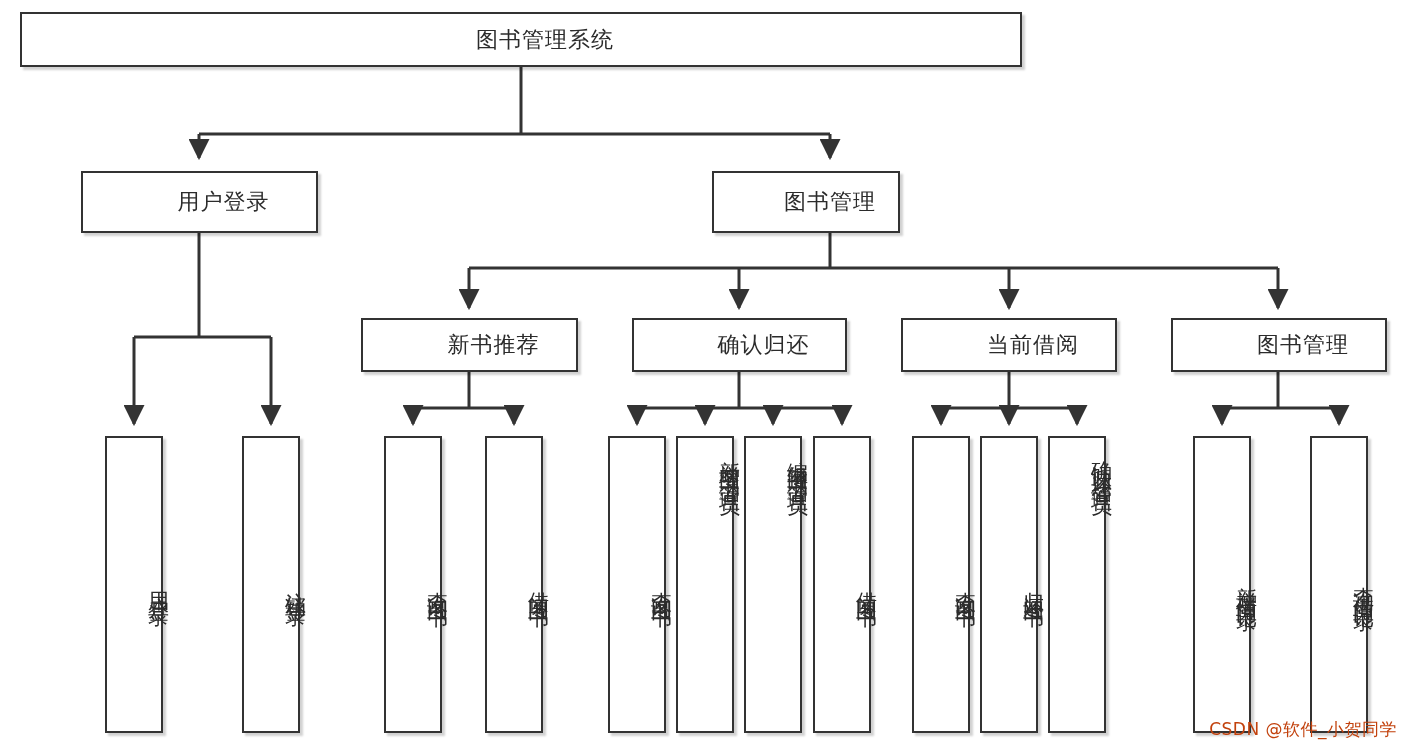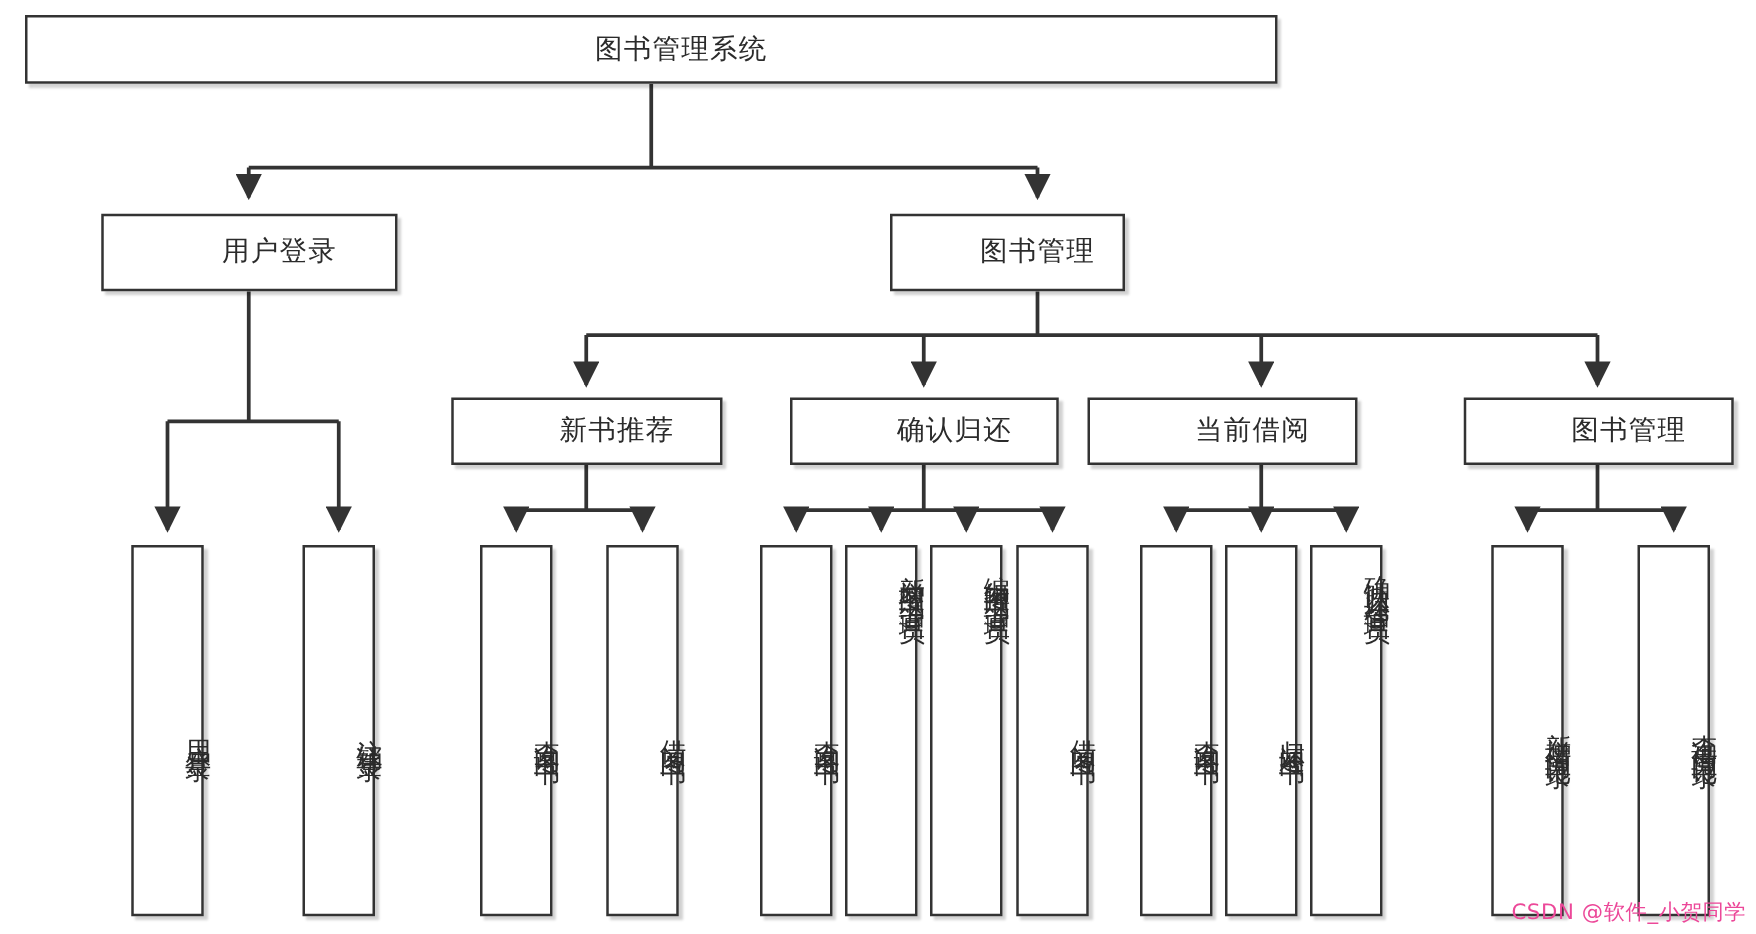--- a/index.html
+++ b/index.html
@@ -56,21 +56,21 @@
     padding-top:0;
   }
   svg#links{
     position:absolute;left:0;top:0;width:1405px;height:747px;
     z-index:1;pointer-events:none;
   }
   .watermark{
     position:absolute;
     right:8px;bottom:6px;
     font-size:17px;
-    color:#ec4899;
+    color:#c2410c;
     letter-spacing:0.5px;
     z-index:5;
     white-space:nowrap;
   }
 </style>
 </head>
 <body>
 
 <div id="diagram">
 
@@ -134,21 +134,21 @@
   <div class="node horiz" style="left:712px;top:171px;width:188px;height:62px;">
     <span class="label">图书管理</span>
   </div>
 
   <div class="node horiz" style="left:361px;top:318px;width:217px;height:54px;text-align:center;">
     <span class="label">新书推荐</span>
   </div>
   <div class="node horiz" style="left:632px;top:318px;width:215px;height:54px;">
     <span class="label">确认归还</span>
   </div>
-  <div class="node horiz" style="left:870px;top:318px;width:216px;height:54px;">
+  <div class="node horiz" style="left:901px;top:318px;width:216px;height:54px;">
     <span class="label">当前借阅</span>
   </div>
   <div class="node horiz" style="left:1171px;top:318px;width:216px;height:54px;">
     <span class="label">图书管理</span>
   </div>
 
   <div class="node leaf centered" style="left:105px;top:436px;width:58px;height:297px;">
     <span class="label">用户登录</span>
   </div>
   <div class="node leaf centered" style="left:242px;top:436px;width:58px;height:297px;">

